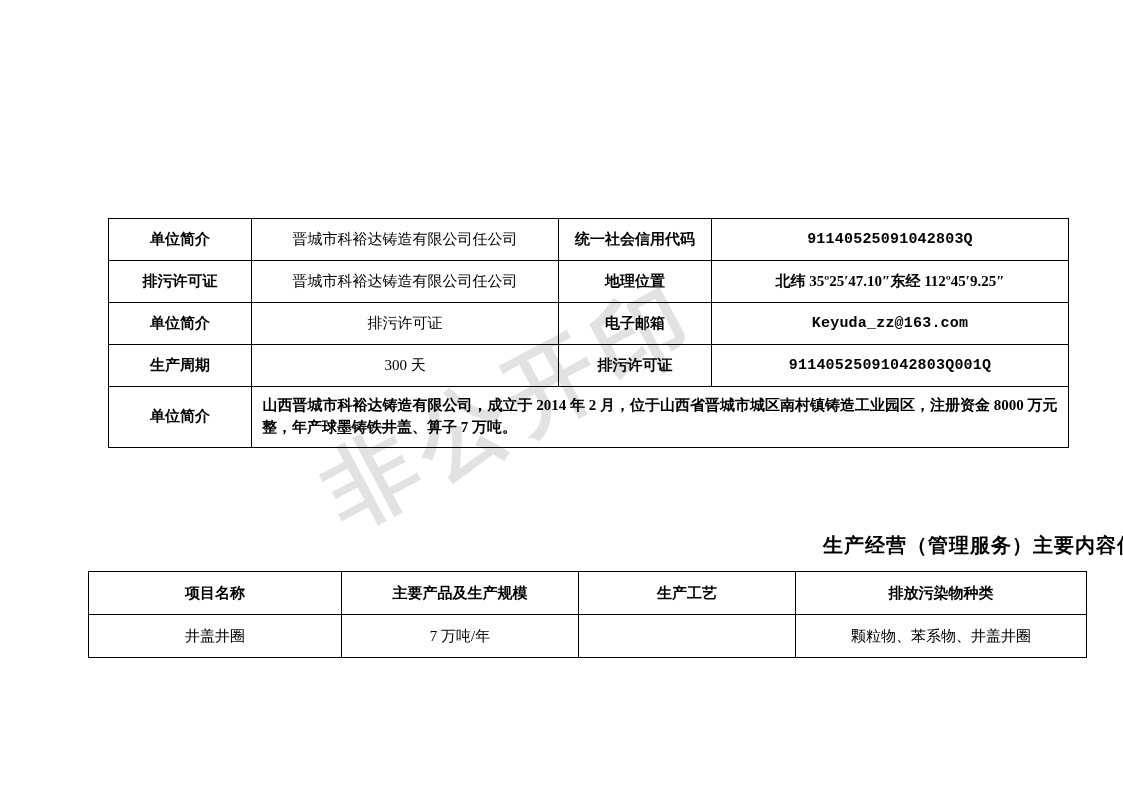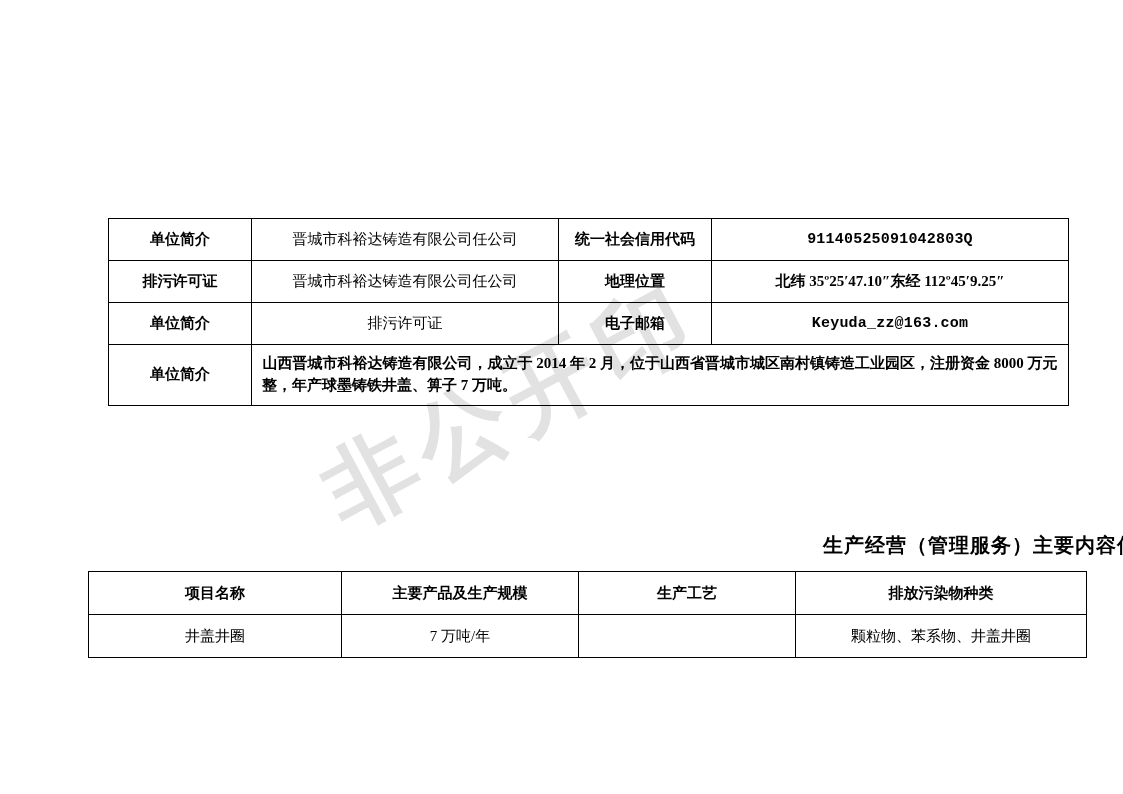--- a/index.html
+++ b/index.html
@@ -156,20 +156,26 @@
         <td class="label2">地理位置</td>
         <td class="value-right">北纬 35º25′47.10″东经 112º45′9.25″</td>
       </tr>
       <tr>
         <td class="label">单位简介</td>
         <td class="value-left">排污许可证</td>
         <td class="label2">电子邮箱</td>
         <td class="value-right mono">Keyuda_zz@163.com</td>
       </tr>
       <tr>
+        <td class="label">生产周期</td>
+        <td class="value-left">300 天</td>
+        <td class="label2">排污许可证</td>
+        <td class="value-right mono">91140525091042803Q001Q</td>
+      </tr>
+      <tr>
         <td class="label">单位简介</td>
         <td class="intro-cell" colspan="3">山西晋城市科裕达铸造有限公司，成立于 2014 年 2 月，位于山西省晋城市城区南村镇铸造工业园区，注册资金 8000 万元整，年产球墨铸铁井盖、箅子 7 万吨。</td>
       </tr>
     </tbody>
   </table>
 
   <div class="section-title">生产经营（管理服务）主要内容信息</div>
 
   <table class="prod-table">
     <thead>

